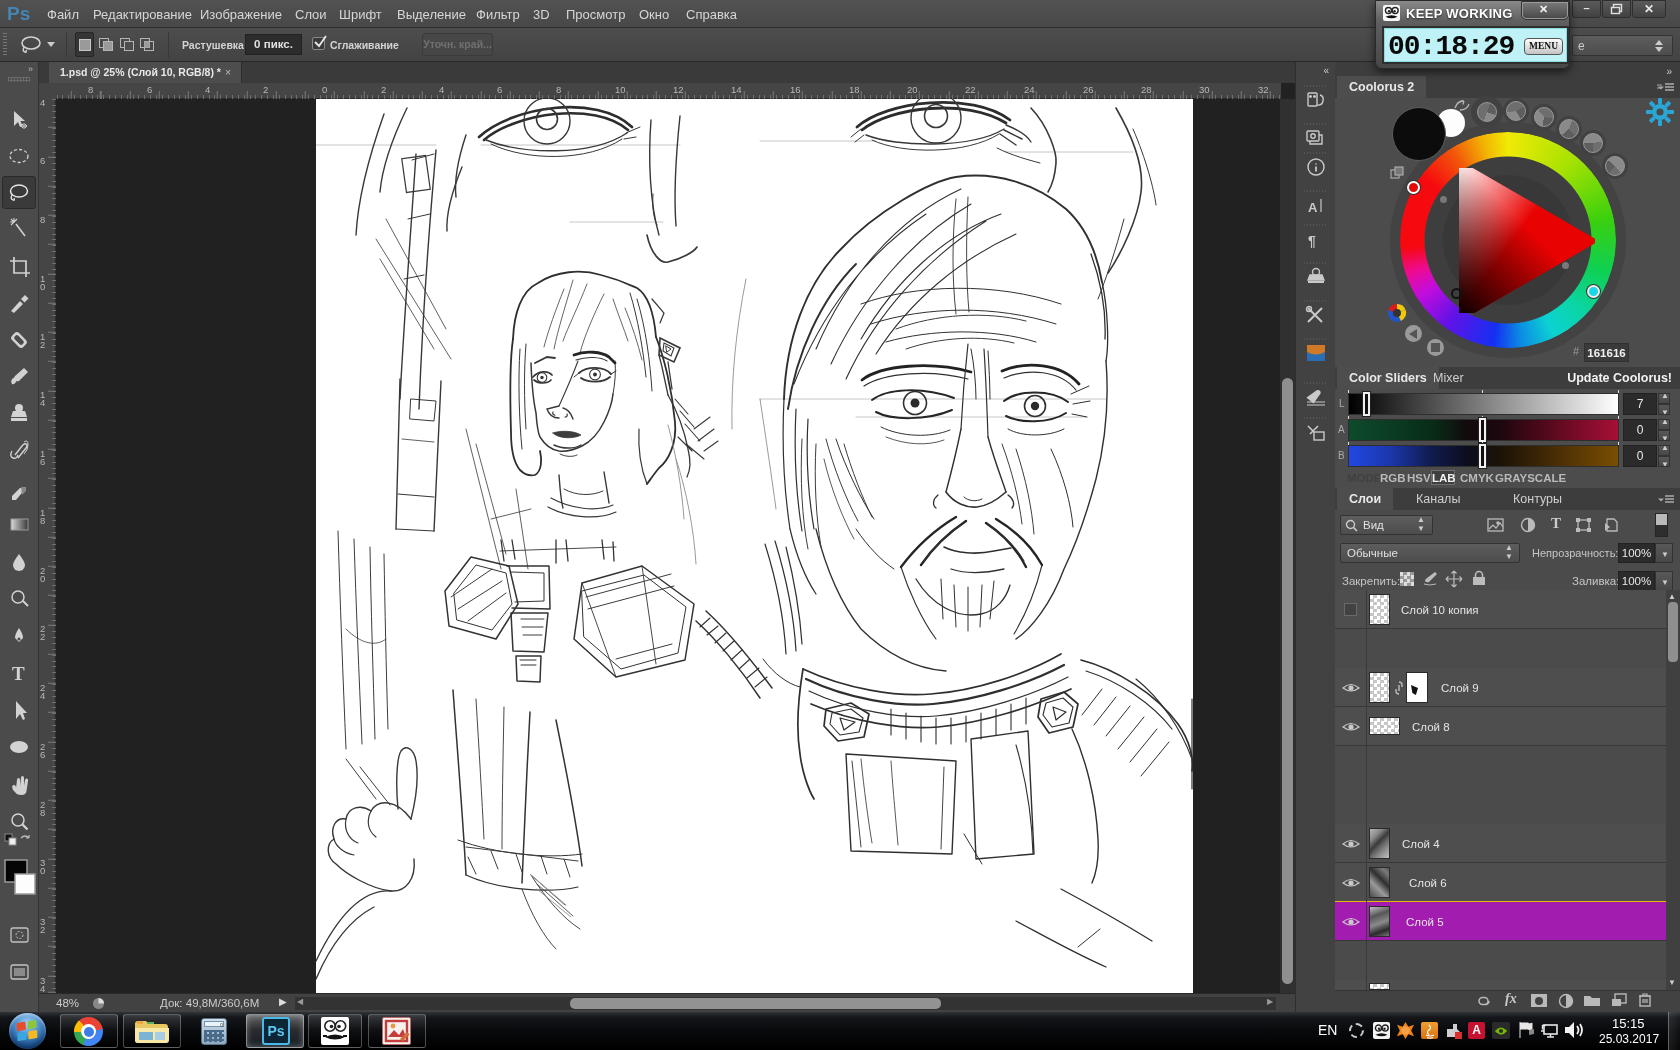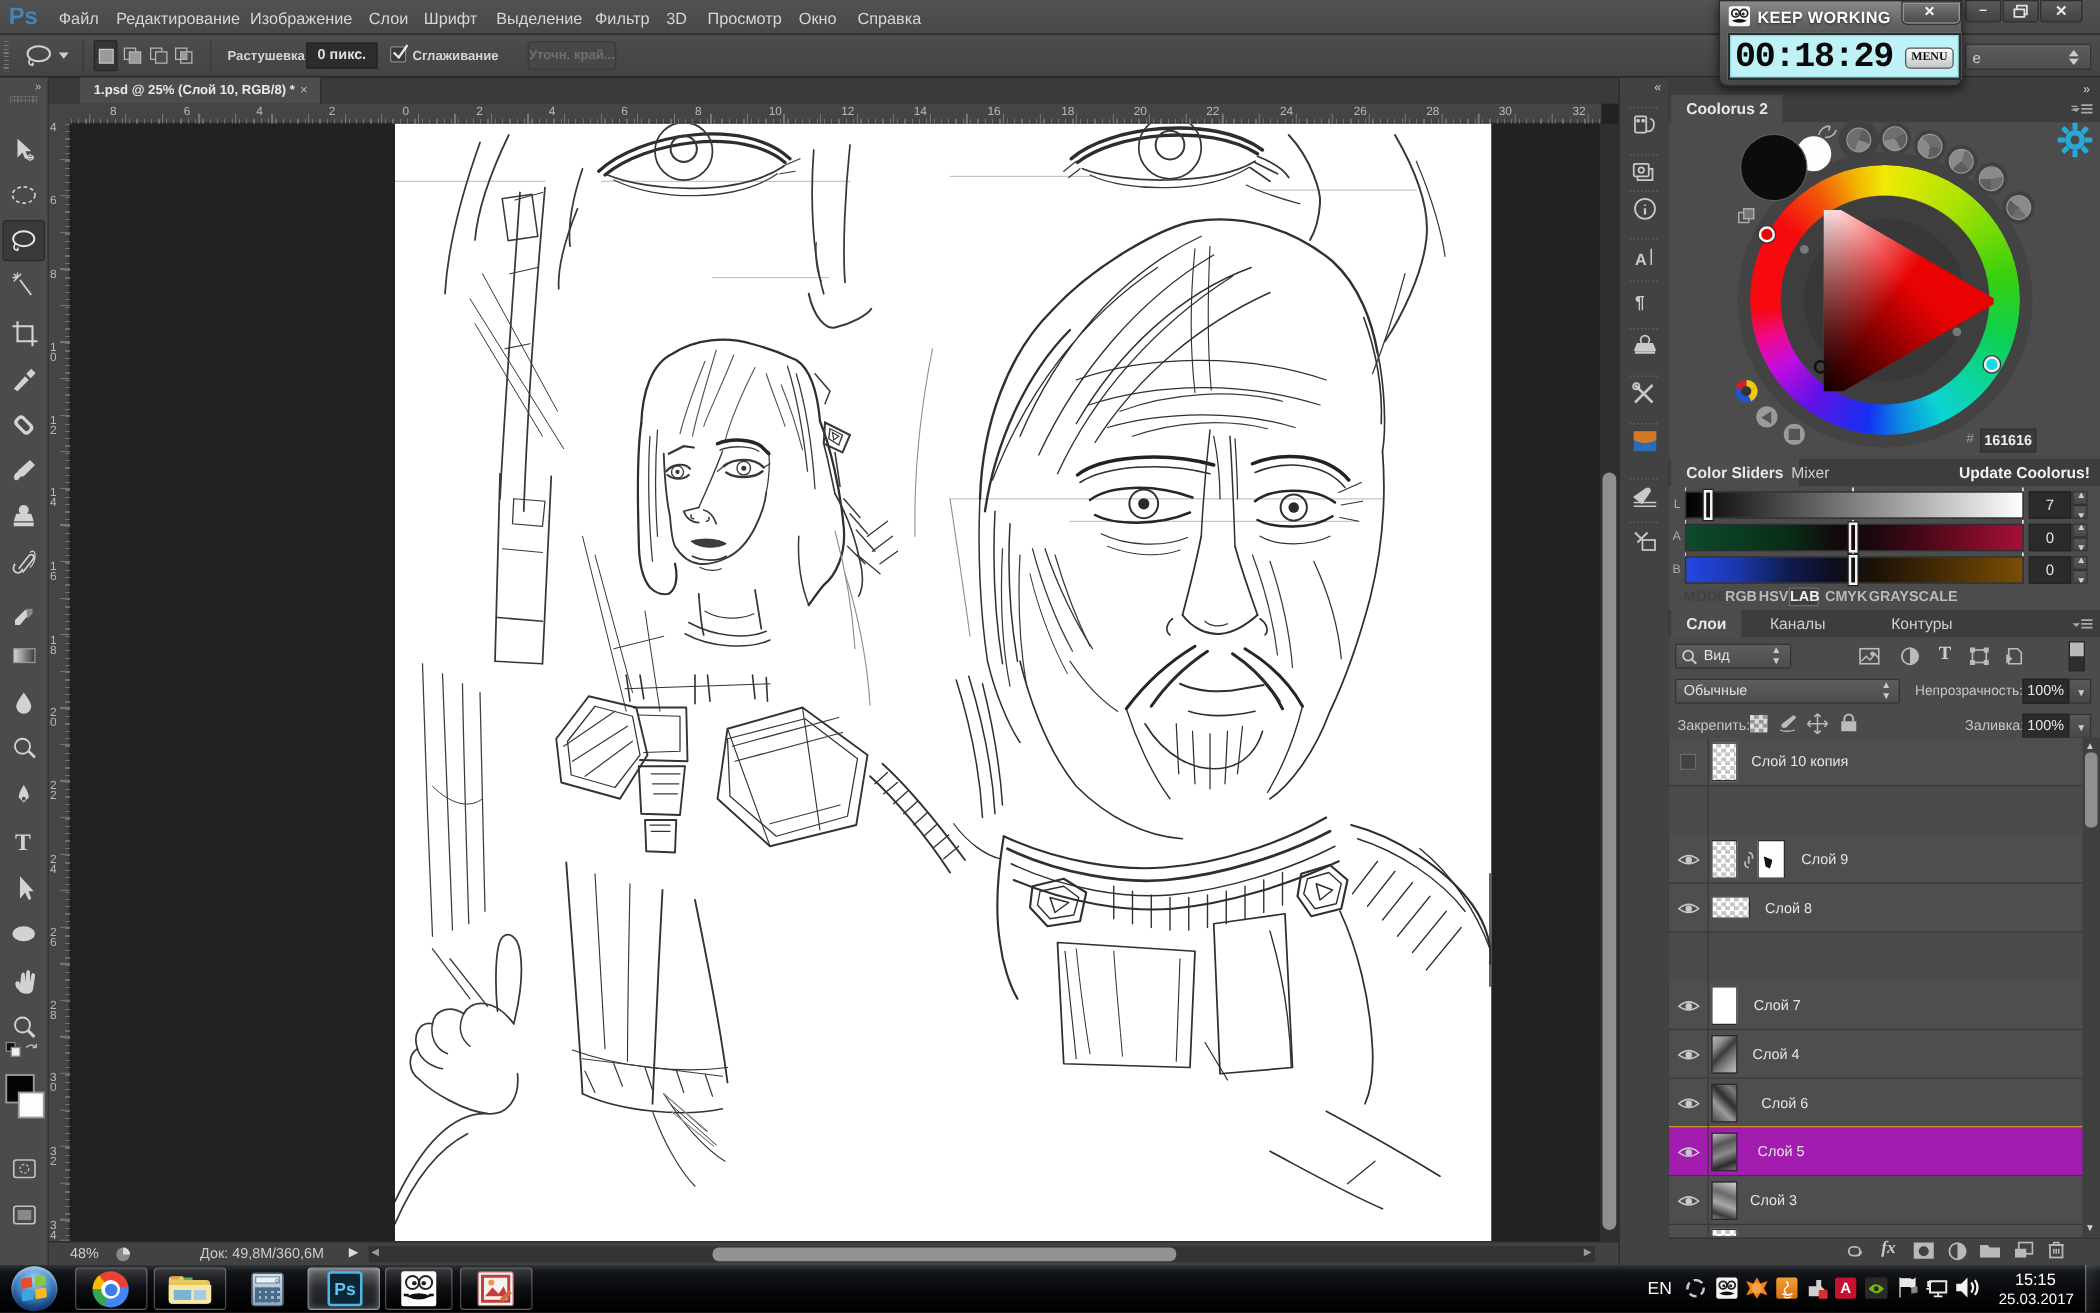--- a/index.html
+++ b/index.html
@@ -6,21 +6,21 @@
 .ab{position:absolute}
 #app{position:relative;width:1680px;height:1050px}
 
 #menubar{left:0;top:0;width:1680px;height:28px;background:linear-gradient(#525252,#484848);border-bottom:1px solid #2e2e2e}
 .mi{position:absolute;top:7px;font-size:13px;color:#d6d6d6}
 #pslogo{position:absolute;left:7px;top:3px;font-size:19px;font-weight:bold;color:#4585b5;letter-spacing:0px}
 #optbar{left:0;top:28px;width:1680px;height:34px;background:linear-gradient(#4d4d4d,#434343);border-bottom:1px solid #282828}
 #toolbar{left:0;top:62px;width:39px;height:950px;background:#4b4b4b;border-right:1px solid #333}
 #docarea{left:39px;top:62px;width:1256px;height:950px;background:#222}
 #tabbar{left:39px;top:62px;width:1256px;height:21px;background:#3a3a3a}
-#dtab{position:absolute;left:25px;top:0;width:193px;height:21px;background:#4d4d4d;border-right:1px solid #2c2c2c;color:#e8e8e8;font-size:10.5px;font-weight:bold;line-height:21px;padding-left:11px;white-space:nowrap}
+#dtab{position:absolute;left:10px;top:0;width:193px;height:21px;background:#4d4d4d;border-right:1px solid #2c2c2c;color:#e8e8e8;font-size:10.5px;font-weight:bold;line-height:21px;padding-left:11px;white-space:nowrap}
 #rulertop{left:39px;top:83px;width:1242px;height:16px;background:#454545;border-bottom:1px solid #2a2a2a}
 #rulerleft{left:39px;top:99px;width:17px;height:894px;background:#454545;border-right:1px solid #2a2a2a}
 #rcorner{left:39px;top:83px;width:17px;height:16px;background:#454545}
 #paste{left:56px;top:99px;width:1224px;height:894px;background:#212121}
 #canvas{left:316px;top:99px;width:877px;height:894px;background:#fff}
 #vscroll{left:1280px;top:99px;width:15px;height:894px;background:#303030}
 #vthumb{position:absolute;left:2px;top:279px;width:11px;height:606px;background:#8f8f8f;border-radius:6px}
 #statusbar{left:39px;top:993px;width:1256px;height:19px;background:#424242;border-top:1px solid #2a2a2a;color:#ccc}
 #iconstrip{left:1295px;top:62px;width:40px;height:950px;background:#424242;border-left:1px solid #2e2e2e}
 #rightcol{left:1335px;top:62px;width:345px;height:950px;background:#4c4c4c}
@@ -878,28 +878,20 @@
             <span style="position:absolute;left:106px;top:14px;font-size:11.5px;color:#e4e4e4">Слой 9</span>
           </div>
           <div style="position:absolute;left:0;top:117px;width:345px;height:39px;background:#4e4e4e;border-bottom:1px solid #383838">
             <svg style="position:absolute;left:7px;top:14px" width="18" height="12">
               <path d="M1 6 Q9 -1 17 6 Q9 12 1 6 Z" fill="none" stroke="#c9c9c9" stroke-width="1.2"></path>
               <circle cx="9" cy="6" r="2.6" fill="#c9c9c9"></circle>
             </svg>
             <div style="position:absolute;left:34px;top:10px;width:31px;height:18px;background-image:conic-gradient(#c6c6c6 0 25%,#fff 0 50%,#c6c6c6 0 75%,#fff 0);background-size:7px 7px;background-color:#fff;border:1px solid #2a2a2a"></div>
             <span style="position:absolute;left:77px;top:14px;font-size:11.5px;color:#e4e4e4">Слой 8</span>
           </div>
-          <div style="position:absolute;left:0;top:195px;width:345px;height:39px;background:#4e4e4e;border-bottom:1px solid #383838">
-            <svg style="position:absolute;left:7px;top:14px" width="18" height="12">
-              <path d="M1 6 Q9 -1 17 6 Q9 12 1 6 Z" fill="none" stroke="#c9c9c9" stroke-width="1.2"></path>
-              <circle cx="9" cy="6" r="2.6" fill="#c9c9c9"></circle>
-            </svg>
-            <div style="position:absolute;left:34px;top:4px;width:21px;height:31px;background:#fff;border:1px solid #2a2a2a"></div>
-            <span style="position:absolute;left:68px;top:14px;font-size:11.5px;color:#e4e4e4">Слой 7</span>
-          </div>
           <div style="position:absolute;left:0;top:234px;width:345px;height:39px;background:#4e4e4e;border-bottom:1px solid #383838">
             <svg style="position:absolute;left:7px;top:14px" width="18" height="12">
               <path d="M1 6 Q9 -1 17 6 Q9 12 1 6 Z" fill="none" stroke="#c9c9c9" stroke-width="1.2"></path>
               <circle cx="9" cy="6" r="2.6" fill="#c9c9c9"></circle>
             </svg>
             <div style="position:absolute;left:34px;top:4px;width:21px;height:31px;background:linear-gradient(135deg,#b8b8b8 0%,#8a8a8a 25%,#3a3a3a 45%,#6a6a6a 60%,#9a9a9a 80%,#c0c0c0 100%);border:1px solid #2a2a2a"></div>
             <span style="position:absolute;left:67px;top:14px;font-size:11.5px;color:#e4e4e4">Слой 4</span>
           </div>
           <div style="position:absolute;left:0;top:273px;width:345px;height:39px;background:#4e4e4e;border-bottom:1px solid #eab308">
             <svg style="position:absolute;left:7px;top:14px" width="18" height="12">
@@ -910,28 +902,20 @@
             <span style="position:absolute;left:74px;top:14px;font-size:11.5px;color:#e4e4e4">Слой 6</span>
           </div>
           <div style="position:absolute;left:0;top:312px;width:345px;height:39px;background:#a21caf;border-bottom:1px solid #383838">
             <svg style="position:absolute;left:7px;top:14px" width="18" height="12">
               <path d="M1 6 Q9 -1 17 6 Q9 12 1 6 Z" fill="none" stroke="#c9c9c9" stroke-width="1.2"></path>
               <circle cx="9" cy="6" r="2.6" fill="#c9c9c9"></circle>
             </svg>
             <div style="position:absolute;left:34px;top:4px;width:21px;height:31px;background:linear-gradient(160deg,#c0c0c0 0%,#565656 30%,#8a8a8a 55%,#2a2a2a 80%,#777 100%);border:1px solid #2a2a2a"></div>
             <span style="position:absolute;left:71px;top:14px;font-size:11.5px;color:#e4e4e4">Слой 5</span>
           </div>
-          <div style="position:absolute;left:0;top:351px;width:345px;height:39px;background:#4e4e4e;border-bottom:1px solid #383838">
-            <svg style="position:absolute;left:7px;top:14px" width="18" height="12">
-              <path d="M1 6 Q9 -1 17 6 Q9 12 1 6 Z" fill="none" stroke="#c9c9c9" stroke-width="1.2"></path>
-              <circle cx="9" cy="6" r="2.6" fill="#c9c9c9"></circle>
-            </svg>
-            <div style="position:absolute;left:34px;top:4px;width:21px;height:31px;background:linear-gradient(200deg,#d2d2d2 0%,#6a6a6a 35%,#a8a8a8 60%,#3a3a3a 85%,#888 100%);border:1px solid #2a2a2a"></div>
-            <span style="position:absolute;left:65px;top:14px;font-size:11.5px;color:#e4e4e4">Слой 3</span>
-          </div>
           <div style="position:absolute;left:0;top:390px;width:345px;height:10px;background:#4e4e4e">
             <div style="position:absolute;left:34px;top:3px;width:21px;height:7px;background-image:conic-gradient(#c6c6c6 0 25%,#fff 0 50%,#c6c6c6 0 75%,#fff 0);background-size:7px 7px;background-color:#fff;border:1px solid #2a2a2a"></div>
           </div>
           <div style="position:absolute;left:31px;top:0;width:1px;height:400px;background:#3a3a3a"></div>
         </div>
 
   <div style="position:absolute;left:0;top:480px;width:345px;height:22px;background:#424242;border-top:1px solid #333"></div>
   <svg style="position:absolute;left:141px;top:485px" width="20" height="12">
           <path d="M5 6 a3.5 3.5 0 0 1 3.5 -3.5 h2 a3.5 3.5 0 0 1 0 7 h-2 A3.5 3.5 0 0 1 5 6 Z M15 6 a3.5 3.5 0 0 1 -3.5 3.5" fill="none" stroke="#b9b9b9" stroke-width="1.5" transform="translate(-2,0)"></path>
         </svg>

